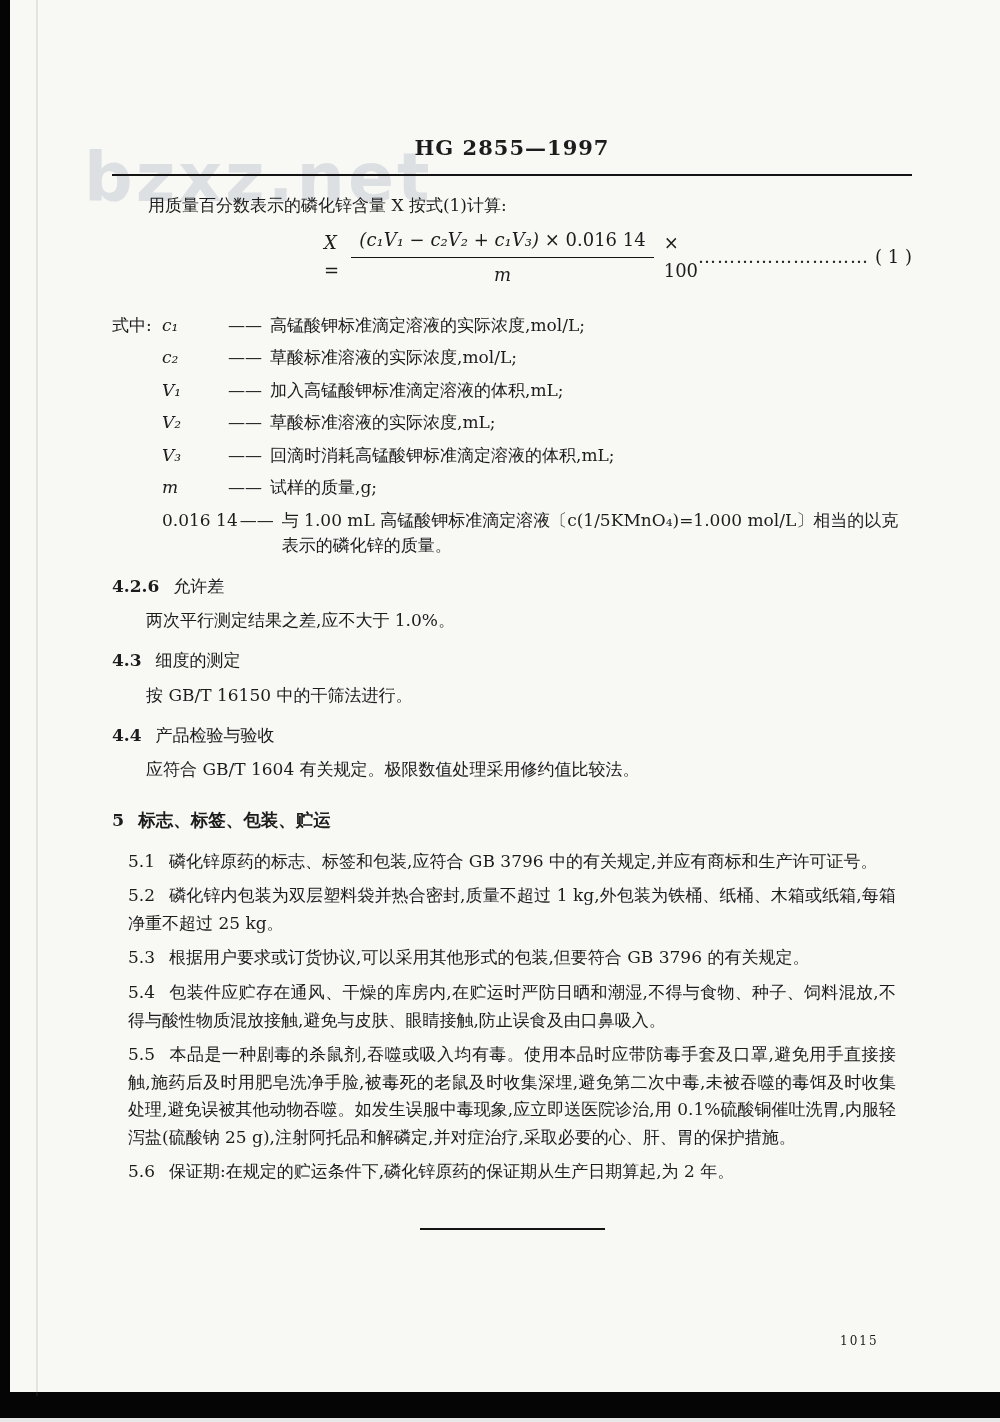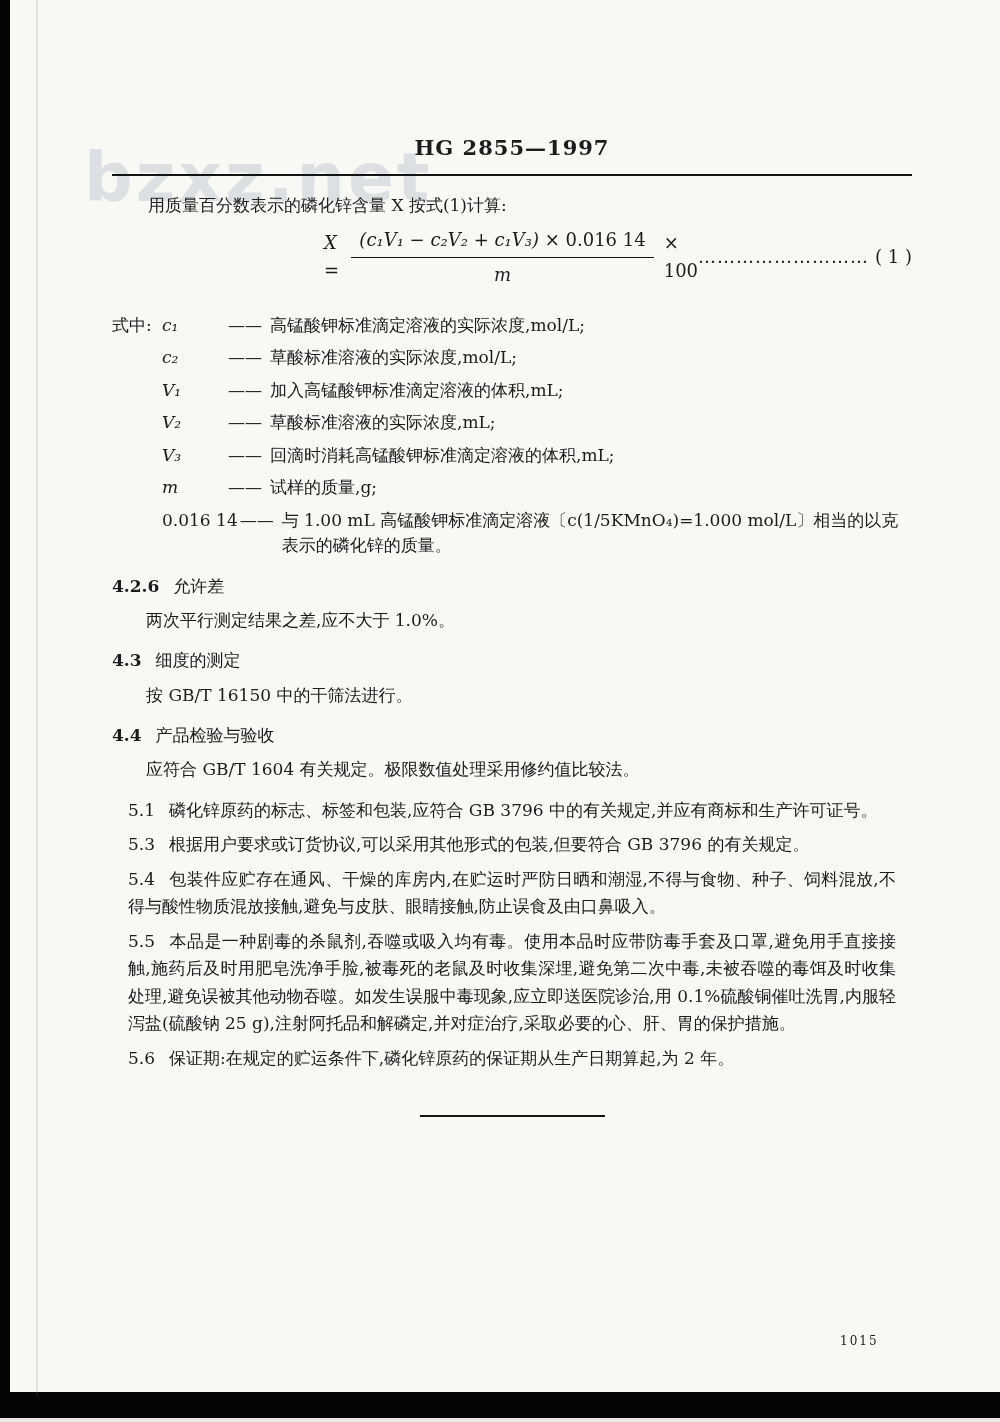--- a/index.html
+++ b/index.html
@@ -147,22 +147,24 @@
     <div class="sec4">
       <p class="sec4-head"><span class="sec-num">4.3</span><span>细度的测定</span></p>
       <p class="sec4-body">按 GB/T 16150 中的干筛法进行。</p>
     </div>
 
     <div class="sec4">
       <p class="sec4-head"><span class="sec-num">4.4</span><span>产品检验与验收</span></p>
       <p class="sec4-body">应符合 GB/T 1604 有关规定。极限数值处理采用修约值比较法。</p>
     </div>
 
+    <p class="sec5-head"><span class="sec-num">5</span><span>标志、标签、包装、贮运</span></p>
 
     <p class="sec-p"><span class="p-num">5.1</span><span>磷化锌原药的标志、标签和包装,应符合 GB 3796 中的有关规定,并应有商标和生产许可证号。</span></p>
+    <p class="sec-p"><span class="p-num">5.2</span><span>磷化锌内包装为双层塑料袋并热合密封,质量不超过 1 kg,外包装为铁桶、纸桶、木箱或纸箱,每箱净重不超过 25 kg。</span></p>
     <p class="sec-p"><span class="p-num">5.3</span><span>根据用户要求或订货协议,可以采用其他形式的包装,但要符合 GB 3796 的有关规定。</span></p>
     <p class="sec-p"><span class="p-num">5.4</span><span>包装件应贮存在通风、干燥的库房内,在贮运时严防日晒和潮湿,不得与食物、种子、饲料混放,不得与酸性物质混放接触,避免与皮肤、眼睛接触,防止误食及由口鼻吸入。</span></p>
     <p class="sec-p"><span class="p-num">5.5</span><span>本品是一种剧毒的杀鼠剂,吞噬或吸入均有毒。使用本品时应带防毒手套及口罩,避免用手直接接触,施药后及时用肥皂洗净手脸,被毒死的老鼠及时收集深埋,避免第二次中毒,未被吞噬的毒饵及时收集处理,避免误被其他动物吞噬。如发生误服中毒现象,应立即送医院诊治,用 0.1%硫酸铜催吐洗胃,内服轻泻盐(硫酸钠 25 g),注射阿托品和解磷定,并对症治疗,采取必要的心、肝、胃的保护措施。</span></p>
     <p class="sec-p"><span class="p-num">5.6</span><span>保证期:在规定的贮运条件下,磷化锌原药的保证期从生产日期算起,为 2 年。</span></p>
 
     <hr class="end-rule">
 
   </div>
 
   <div class="page-number">1015</div>

